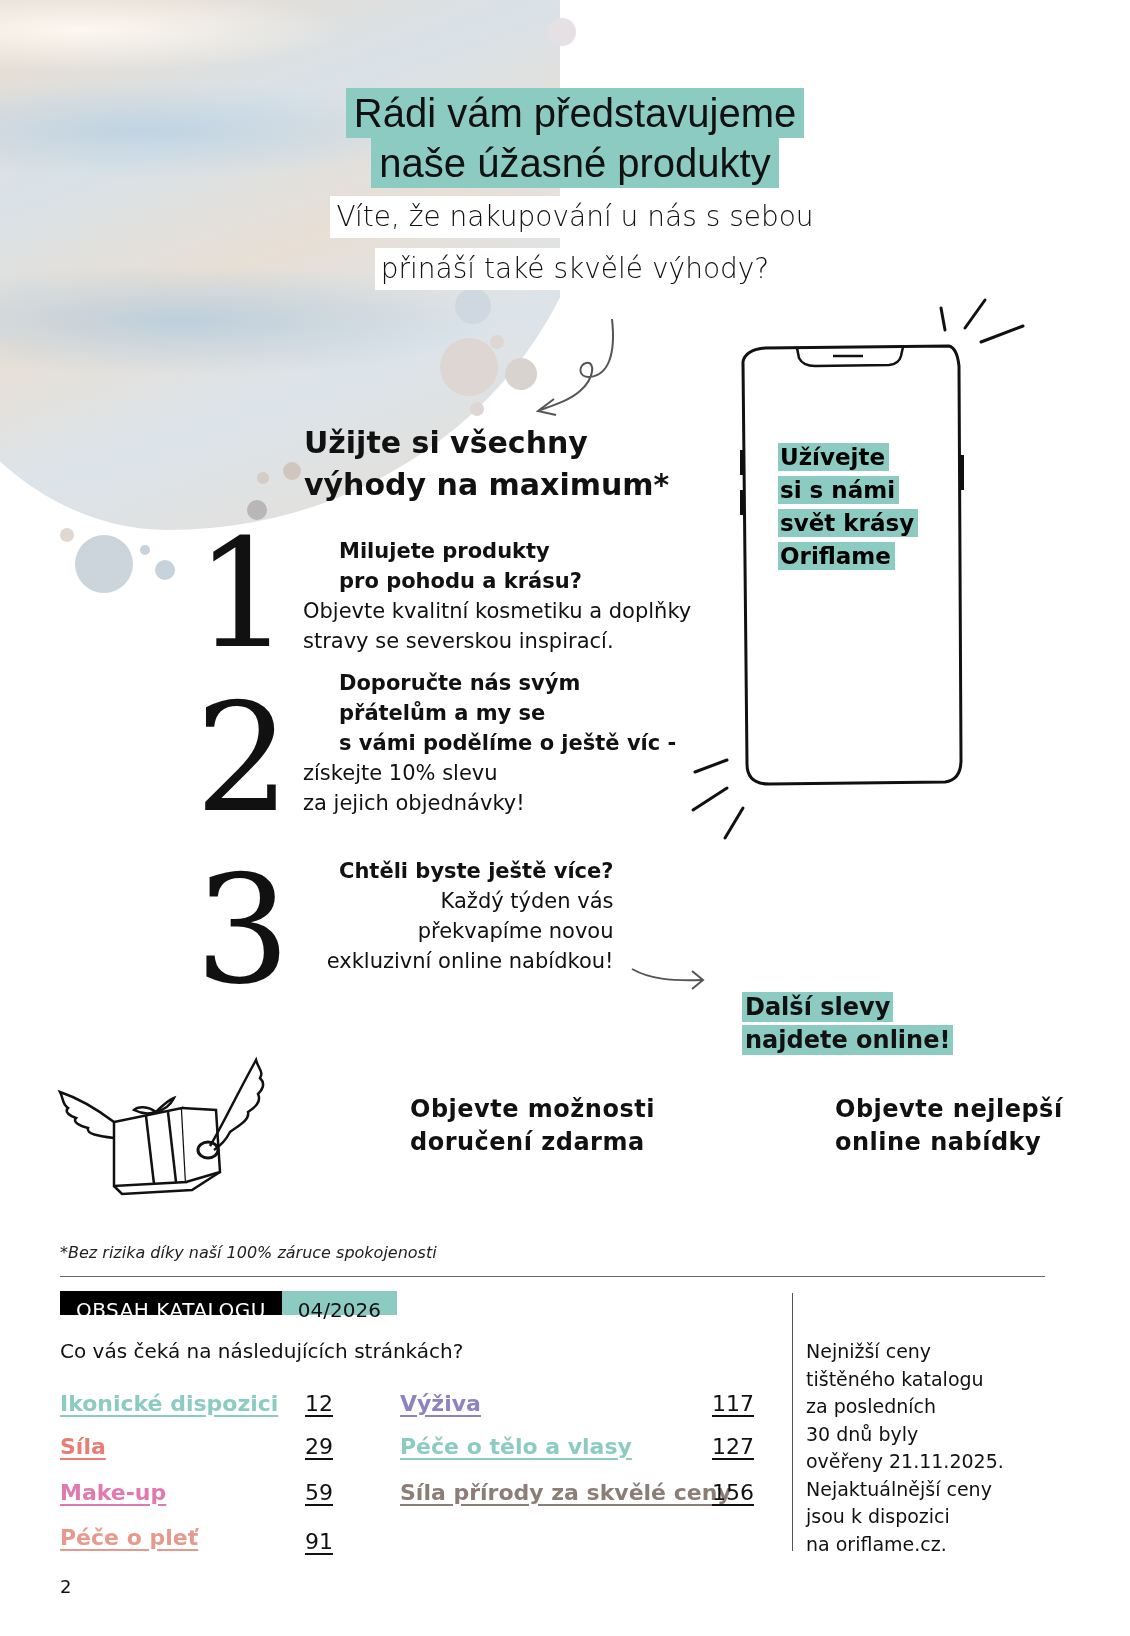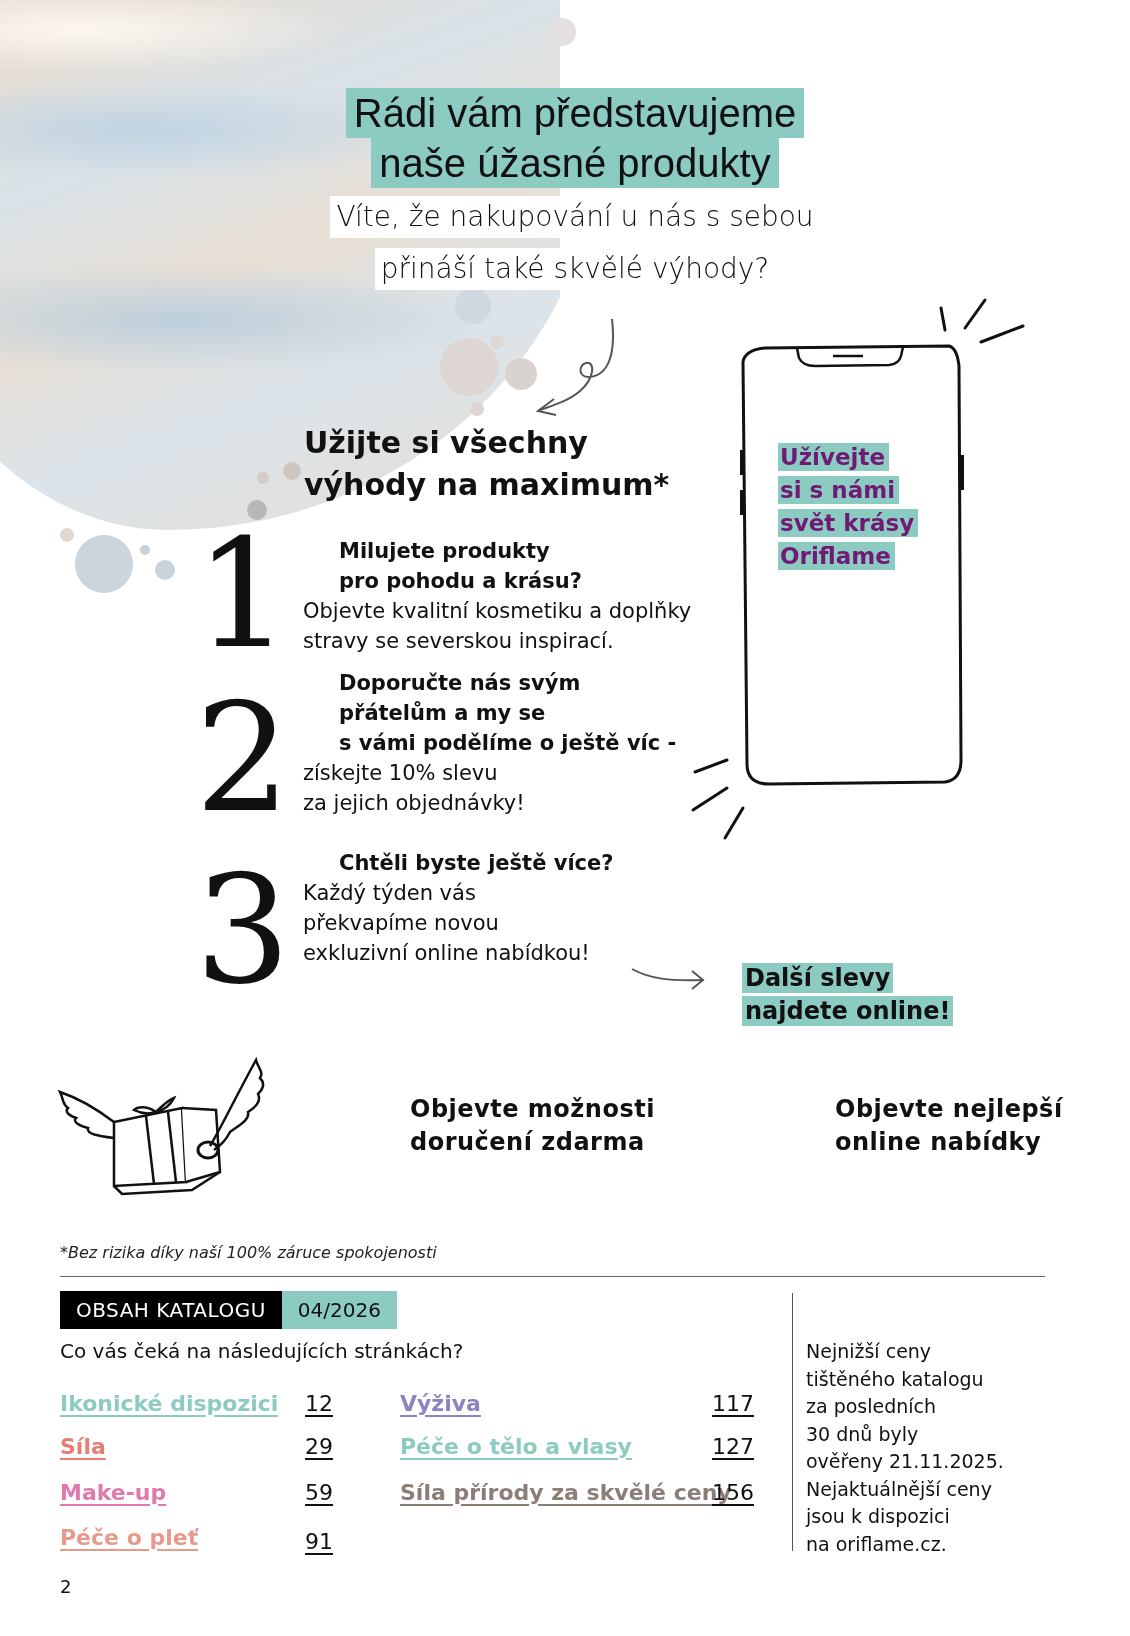--- a/index.html
+++ b/index.html
@@ -24,31 +24,31 @@
 
   .h2 { position: absolute; left: 304px; top: 422px; font-family: "DejaVu Sans", sans-serif; font-weight: bold; font-size: 30px; line-height: 42px; color: #111; }
 
   .step { position: absolute; left: 195px; }
   .step .num { position: absolute; left: 0; font-family: "DejaVu Serif", serif; font-size: 150px; line-height: 140px; font-weight: 300; color: #111; }
   .step .txt { position: absolute; left: 108px; font-family: "DejaVu Sans", sans-serif; font-size: 21px; line-height: 30px; white-space: nowrap; color: #111; }
   .step .txt b { font-weight: bold; display: block; margin-left: 36px; }
   .step .txt span { display: block; }
 
   .phone-text { position: absolute; left: 778px; top: 443px; }
-  .phone-text span { display: table; background: #8ccbc1; font-family: "DejaVu Sans", sans-serif; font-weight: bold; font-size: 23px; line-height: 28px; margin-bottom: 5px; padding: 0 4px 0 2px; color: #701a75; }
-
-  .online-tag { position: absolute; left: 726px; top: 963px; padding-left: 16px; }
+  .phone-text span { display: table; background: #8ccbc1; font-family: "DejaVu Sans", sans-serif; font-weight: bold; font-size: 23px; line-height: 28px; margin-bottom: 5px; padding: 0 4px 0 2px; color: #000000; }
+
+  .online-tag { position: absolute; left: 726px; top: 992px; padding-left: 16px; }
   .online-tag span { display: table; background: #8ccbc1; font-family: "DejaVu Sans", sans-serif; font-weight: bold; font-size: 24px; line-height: 30px; margin-bottom: 3px; padding: 0 3px; color: #111; }
 
   .feature { position: absolute; font-family: "DejaVu Sans", sans-serif; font-weight: bold; font-size: 24px; line-height: 33px; color: #111; letter-spacing: 0.5px; }
 
   .footnote { position: absolute; left: 60px; top: 1243px; font-family: "DejaVu Sans", sans-serif; font-style: italic; font-size: 16px; color: #222; }
   .hr { position: absolute; left: 60px; top: 1276px; width: 985px; height: 1px; background: #666; }
 
-  .toc-head { position: absolute; left: 60px; top: 1291px; height: 38px; display: flex; }
+  .toc-head { position: absolute; left: 60px; top: 1291px; height: 24px; display: flex; }
   .toc-head .black { background: #000; color: #fff; font-family: "DejaVu Sans", sans-serif; font-size: 20px; line-height: 38px; padding: 0 16px; letter-spacing: 0.5px; }
   .toc-head .mint { background: #8ccbc1; color: #111; font-family: "DejaVu Sans", sans-serif; font-size: 20px; line-height: 38px; padding: 0 16px; }
   .toc-sub { position: absolute; left: 60px; top: 1339px; font-family: "DejaVu Sans", sans-serif; font-size: 20px; color: #111; }
 
   .toc-item { position: absolute; font-family: "DejaVu Sans", sans-serif; font-weight: bold; font-size: 22px; line-height: 28px; text-decoration: underline; text-underline-offset: 4px; cursor: pointer; }
   .toc-page { position: absolute; font-family: "DejaVu Sans", sans-serif; font-size: 22px; line-height: 28px; color: #111; text-decoration: underline; text-underline-offset: 4px; cursor: pointer; }
 
   .vline { position: absolute; left: 792px; top: 1293px; width: 1px; height: 258px; background: #555; }
   .price-note { position: absolute; left: 806px; top: 1338px; font-family: "DejaVu Sans", sans-serif; font-size: 19px; line-height: 27.5px; color: #111; }
   .price-note span { display: block; }
@@ -112,21 +112,21 @@
     <b>Doporučte nás svým</b>
     <b>přátelům a my se</b>
     <b>s vámi podělíme o ještě víc -</b>
     <span>získejte 10% slevu</span>
     <span>za jejich objednávky!</span>
   </div>
 </div>
 
 <div class="step" style="top:848px;">
   <div class="num" style="top:12px;">3</div>
-  <div class="txt" style="top:0px;">
+  <div class="txt" style="top:8px;text-align:right;">
     <b>Chtěli byste ještě více?</b>
     <span>Každý týden vás</span>
     <span>překvapíme novou</span>
     <span>exkluzivní online nabídkou!</span>
   </div>
 </div>
 
 <svg style="left:685px;top:290px;" width="360" height="560" viewBox="0 0 360 560">
 
   <path d="M260 40 L256 18" stroke="#111" stroke-width="3" fill="none" stroke-linecap="round"></path>

